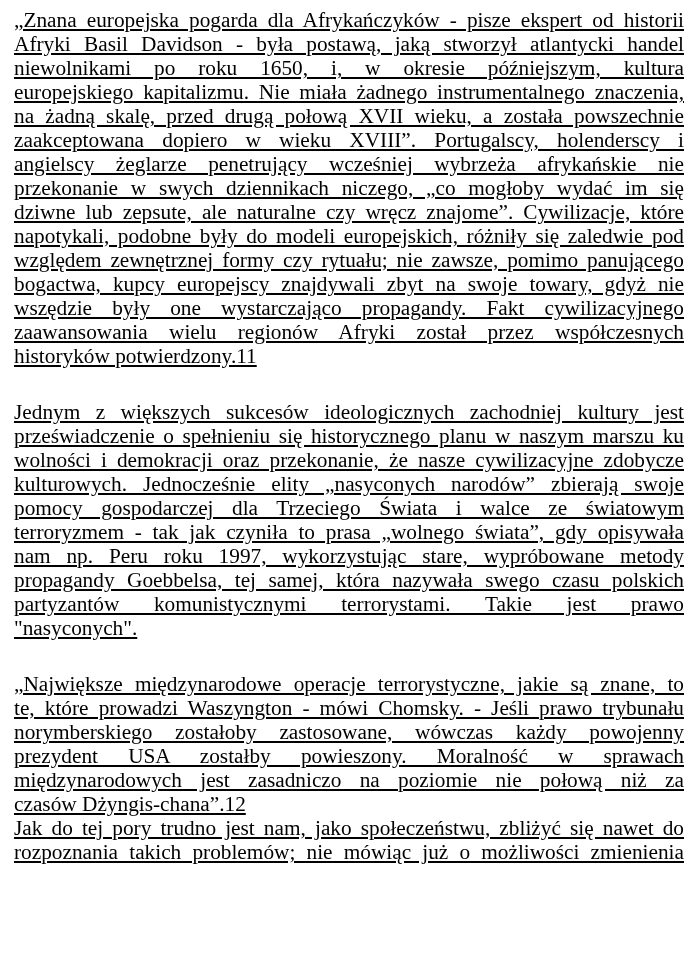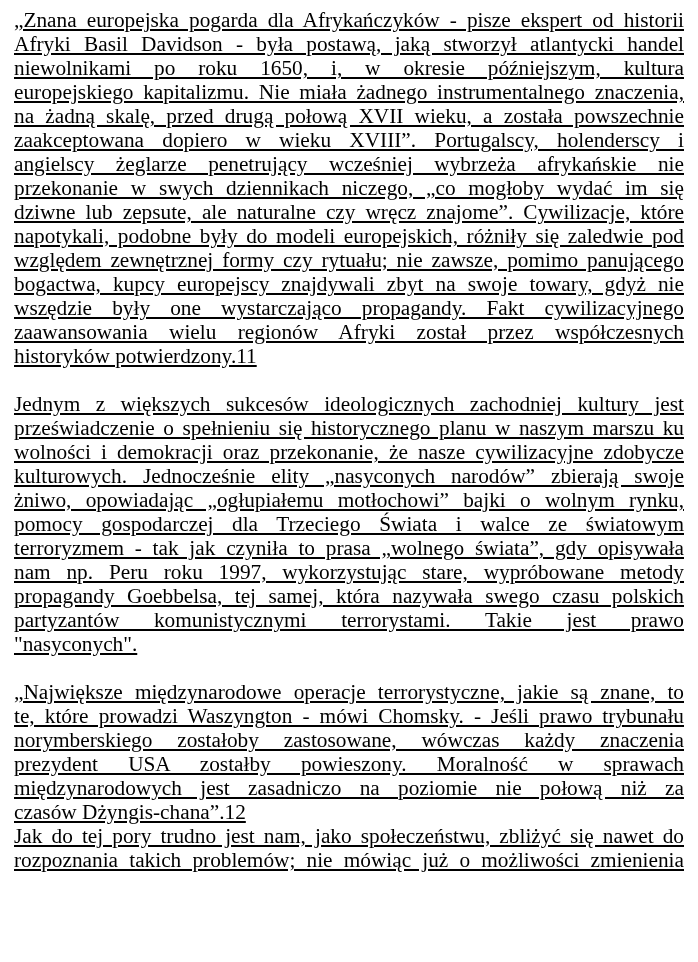--- a/index.html
+++ b/index.html
@@ -19,21 +19,21 @@
       top: 8px;
       width: 670px;
       font-family: "Liberation Serif", "DejaVu Serif", serif;
       font-size: 21.3px;
       color: #000000;
     }
     .para {
       margin: 0;
     }
     .para.gap-before {
-      margin-top: 24px;
+      margin-top: 32px;
     }
     .line {
       display: block;
       height: 24px;
       line-height: 24px;
       white-space: nowrap;
       text-align: justify;
       text-align-last: justify;
       overflow: visible;
       text-decoration: underline;
@@ -63,33 +63,32 @@
     <span class="line">wszędzie były one wystarczająco propagandy. Fakt cywilizacyjnego</span>
     <span class="line">zaawansowania wielu regionów Afryki został przez współczesnych</span>
     <span class="line last">historyków potwierdzony.11</span>
   </div>
 
   <div class="para gap-before">
     <span class="line">Jednym z większych sukcesów ideologicznych zachodniej kultury jest</span>
     <span class="line">przeświadczenie o spełnieniu się historycznego planu w naszym marszu ku</span>
     <span class="line">wolności i demokracji oraz przekonanie, że nasze cywilizacyjne zdobycze</span>
     <span class="line">kulturowych. Jednocześnie elity „nasyconych narodów” zbierają swoje</span>
-    <span class="line">żniwo, opowiadając „ogłupiałemu motłochowi” bajki o wolnym rynku,</span>
     <span class="line">pomocy gospodarczej dla Trzeciego Świata i walce ze światowym</span>
     <span class="line">terroryzmem - tak jak czyniła to prasa „wolnego świata”, gdy opisywała</span>
     <span class="line">nam np. Peru roku 1997, wykorzystując stare, wypróbowane metody</span>
     <span class="line">propagandy Goebbelsa, tej samej, która nazywała swego czasu polskich</span>
     <span class="line">partyzantów komunistycznymi terrorystami. Takie jest prawo</span>
     <span class="line last">"nasyconych".</span>
   </div>
 
   <div class="para gap-before">
     <span class="line">„Największe międzynarodowe operacje terrorystyczne, jakie są znane, to</span>
     <span class="line">te, które prowadzi Waszyngton - mówi Chomsky. - Jeśli prawo trybunału</span>
-    <span class="line">norymberskiego zostałoby zastosowane, wówczas każdy znaczenia</span>
+    <span class="line">norymberskiego zostałoby zastosowane, wówczas każdy powojenny</span>
     <span class="line">prezydent USA zostałby powieszony. Moralność w sprawach</span>
     <span class="line">międzynarodowych jest zasadniczo na poziomie nie połową niż za</span>
     <span class="line last">czasów Dżyngis-chana”.12</span>
   </div>
 
   <div class="para">
     <span class="line">Jak do tej pory trudno jest nam, jako społeczeństwu, zbliżyć się nawet do</span>
     <span class="line">rozpoznania takich problemów; nie mówiąc już o możliwości zmienienia</span>
   </div>
 

